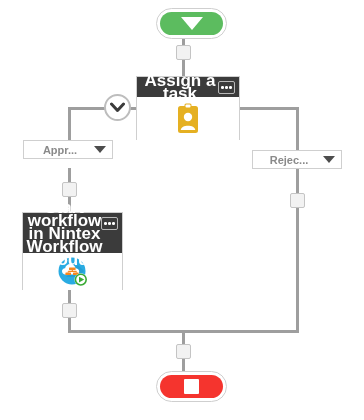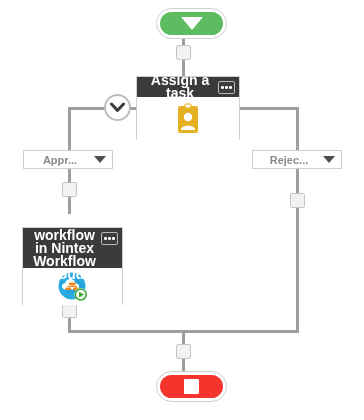--- a/index.html
+++ b/index.html
@@ -43,21 +43,21 @@
   }
   .stop-sq{width:15px;height:15px;background:#ffffff;border-radius:1px;}
 
   
   .card{
     position:absolute;box-sizing:border-box;
     background:#ffffff;border:1px solid #cfcfcf;
   }
   .card-head{
     background:#3b3b3b;color:#ffffff;
-    font-size:14px;font-weight:bold;line-height:13px;
+    font-size:17px;font-weight:bold;line-height:13px;
     display:flex;align-items:center;justify-content:center;
     position:relative;text-align:center;
     padding:4px 22px 4px 6px;
     box-sizing:border-box;
   }
   .card-head .title{white-space:pre-line;}
   .dots{
     position:absolute;top:4px;right:4px;
     width:17px;height:13px;box-sizing:border-box;
     border:1px solid #b9b9b9;border-radius:2px;
@@ -152,31 +152,31 @@
       <svg width="28" height="32" viewBox="0 0 28 32">
         <rect x="4" y="3" width="20" height="27" rx="2.5" fill="#e5b022"></rect>
         <rect x="10.5" y="0.5" width="7" height="5" rx="1.5" fill="#e5b022"></rect>
         <rect x="11.5" y="1.5" width="5" height="3" rx="1" fill="#ffffff"></rect>
         <circle cx="14" cy="14" r="4.2" fill="#ffffff"></circle>
         <path d="M6.8 27 C6.8 21.2 21.2 21.2 21.2 27 Z" fill="#ffffff"></path>
       </svg>
     </div>
   </div>
 
-  <div class="branch-label" style="left:23px;top:150px;width:90px;">
+  <div class="branch-label" style="left:23px;top:140px;width:90px;">
     <span class="bl-text">Appr...</span>
     <span class="caret"></span>
   </div>
 
   <div class="branch-label" style="left:252px;top:150px;width:90px;justify-content:center;">
     <span class="bl-text">Rejec...</span>
     <span class="caret"></span>
   </div>
 
-  <div class="card" style="left:22px;top:212px;width:101px;height:78px;margin-top:15px;">
+  <div class="card" style="left:22px;top:212px;width:101px;height:78px;">
     <div class="card-head" style="height:40px;">
       <span class="title">Start workflow
 in Nintex
 Workflow Cloud</span>
       <span class="dots">
         <i></i>
           <i></i>
           <i></i>
       </span>
     </div>

